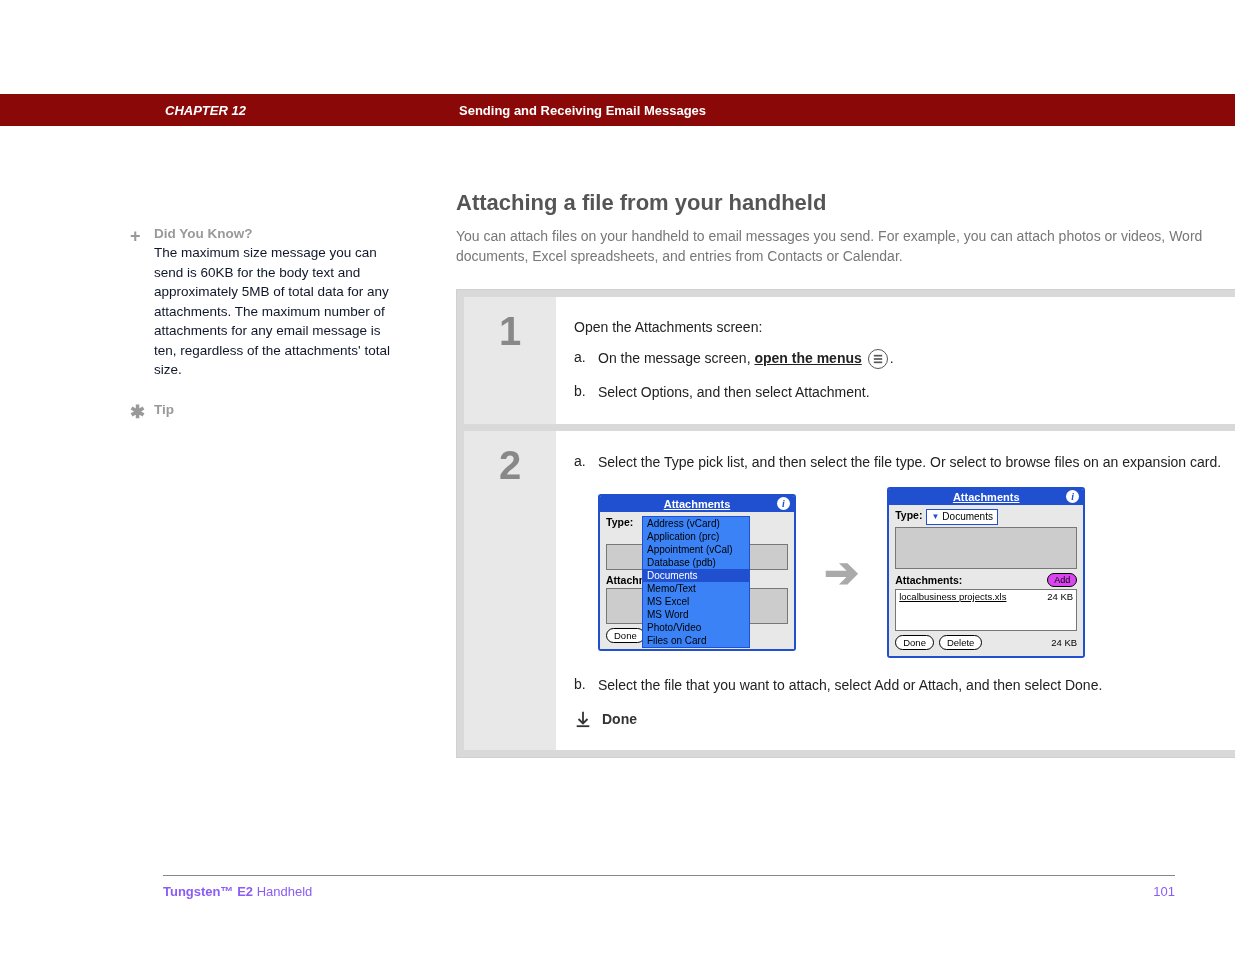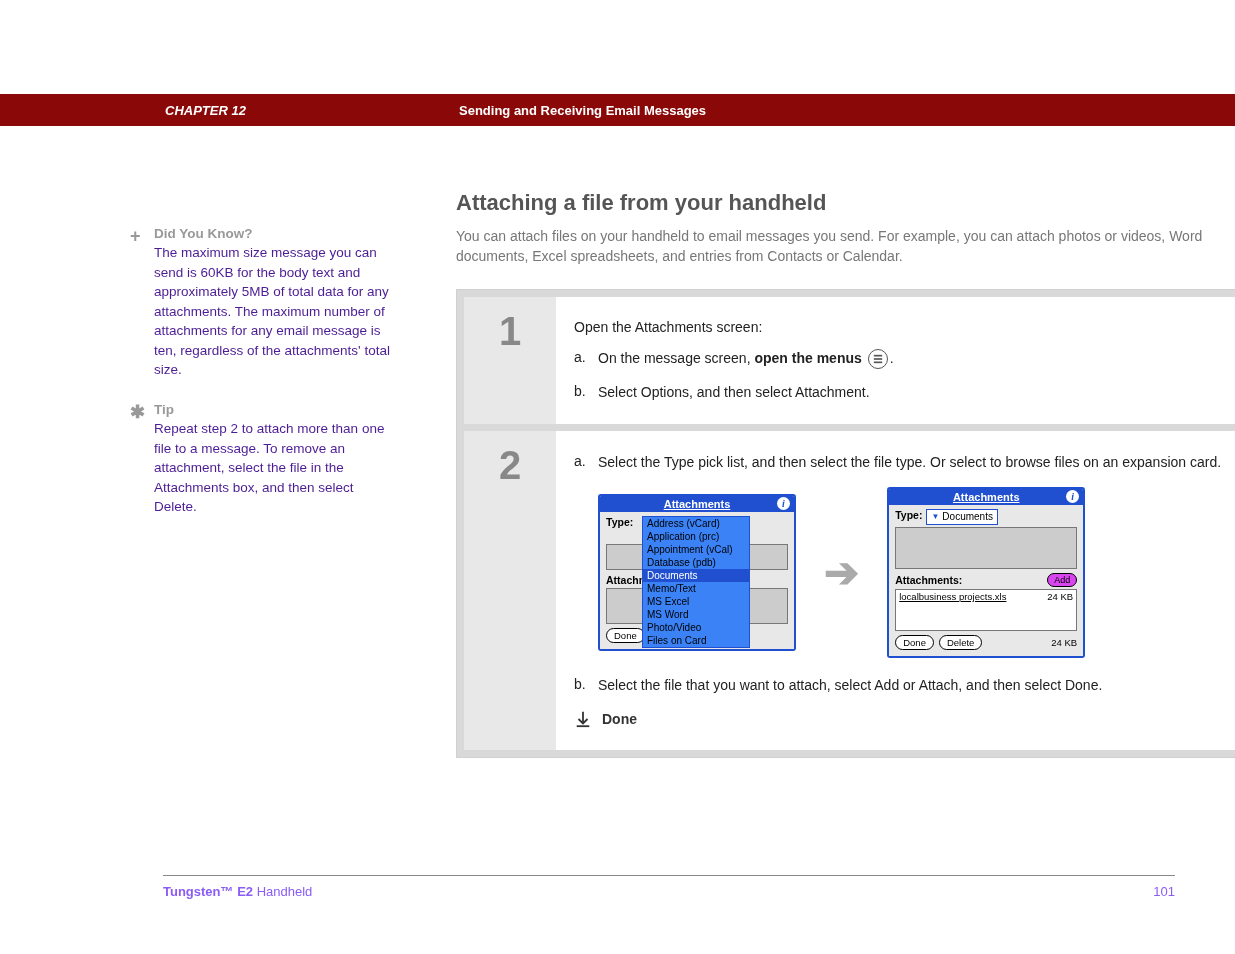--- a/index.html
+++ b/index.html
@@ -26,21 +26,21 @@
   .sidebar {
     position: absolute;
     top: 226px;
     left: 130px;
     width: 270px;
   }
   .note-block { margin-bottom: 22px; display: flex; }
   .note-icon { width: 24px; flex: 0 0 24px; color: #999; font-size: 18px; font-weight: bold; line-height: 1; padding-top: 1px; }
   .note-content { flex: 1; }
   .note-heading { font-weight: bold; color: #999; font-size: 13.5px; margin-bottom: 2px; }
-  .note-body { color: #4c1d95; font-size: 13.5px; line-height: 1.45; }
+  .note-body { color: #0f172a; font-size: 13.5px; line-height: 1.45; }
 
   .main {
     position: absolute;
     top: 190px;
     left: 456px;
     width: 808px;
   }
   .section-title { font-size: 22px; font-weight: bold; color: #555; margin-bottom: 10px; }
   .section-intro { font-size: 14px; color: #777; line-height: 1.45; margin-bottom: 22px; }
 
@@ -73,21 +73,21 @@
     flex: 1;
     padding: 22px 18px 22px 18px;
     font-size: 14px;
     color: #222;
   }
   .step-body p { margin-bottom: 14px; }
   .sub-list { padding-left: 0; }
   .sub-item { display: flex; margin-bottom: 14px; }
   .sub-letter { flex: 0 0 24px; }
   .sub-text { flex: 1; line-height: 1.4; }
-  .link-u { font-weight: bold; cursor: pointer; margin-top: 28px; }
+  .link-u { font-weight: bold; text-decoration: underline; cursor: pointer; margin-top: 28px; }
   .menu-icon {
     display: inline-flex;
     width: 20px; height: 20px;
     border: 1.5px solid #555;
     border-radius: 50%;
     vertical-align: middle;
     align-items: center;
     justify-content: center;
     margin: 0 2px;
   }
@@ -221,21 +221,20 @@
     <div class="note-icon">+</div>
     <div class="note-content">
       <div class="note-heading">Did You Know?</div>
       <div class="note-body">The maximum size message you can send is 60KB for the body text and approximately 5MB of total data for any attachments. The maximum number of attachments for any email message is ten, regardless of the attachments' total size.</div>
     </div>
   </div>
   <div class="note-block">
     <div class="note-icon">✱</div>
     <div class="note-content">
       <div class="note-heading">Tip</div>
-      <div class="note-body">Repeat step 2 to attach more than one file to a message. To remove an attachment, select the file in the Attachments box, and then select Delete.</div>
     </div>
   </div>
 </div>
 
 <div class="main">
   <div class="section-title">Attaching a file from your handheld</div>
   <div class="section-intro">You can attach files on your handheld to email messages you send. For example, you can attach photos or videos, Word documents, Excel spreadsheets, and entries from Contacts or Calendar.</div>
 
   <div class="steps-box">
 

